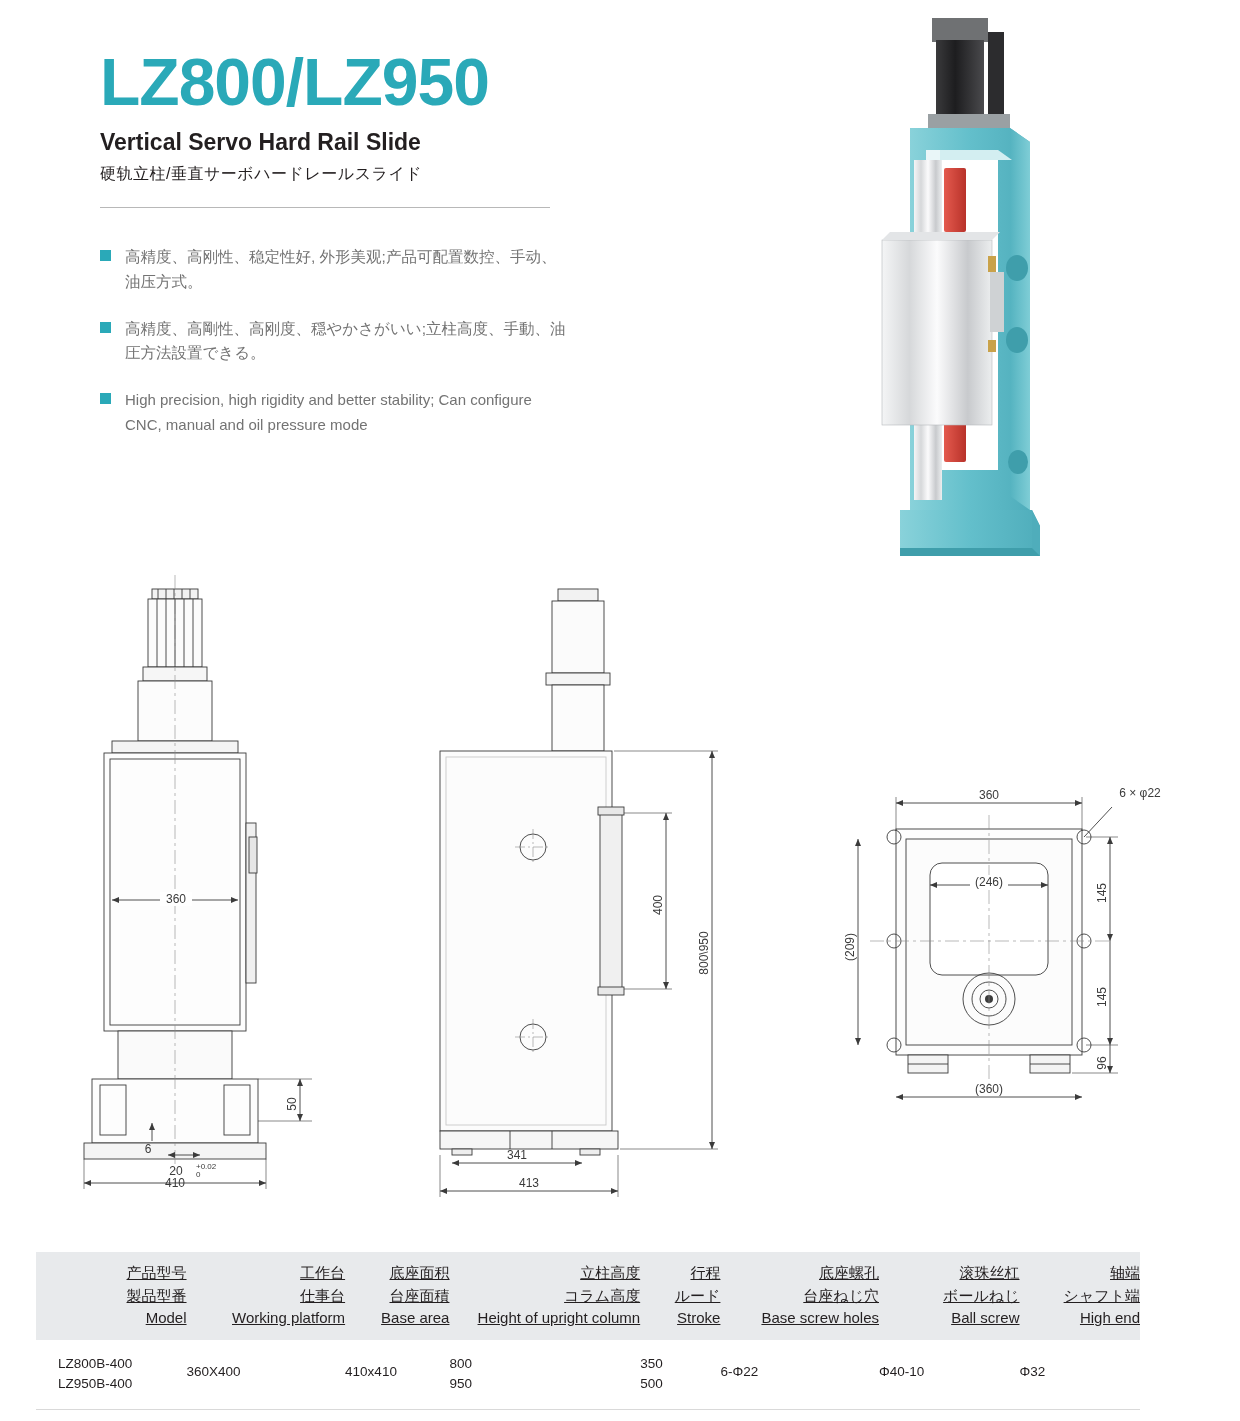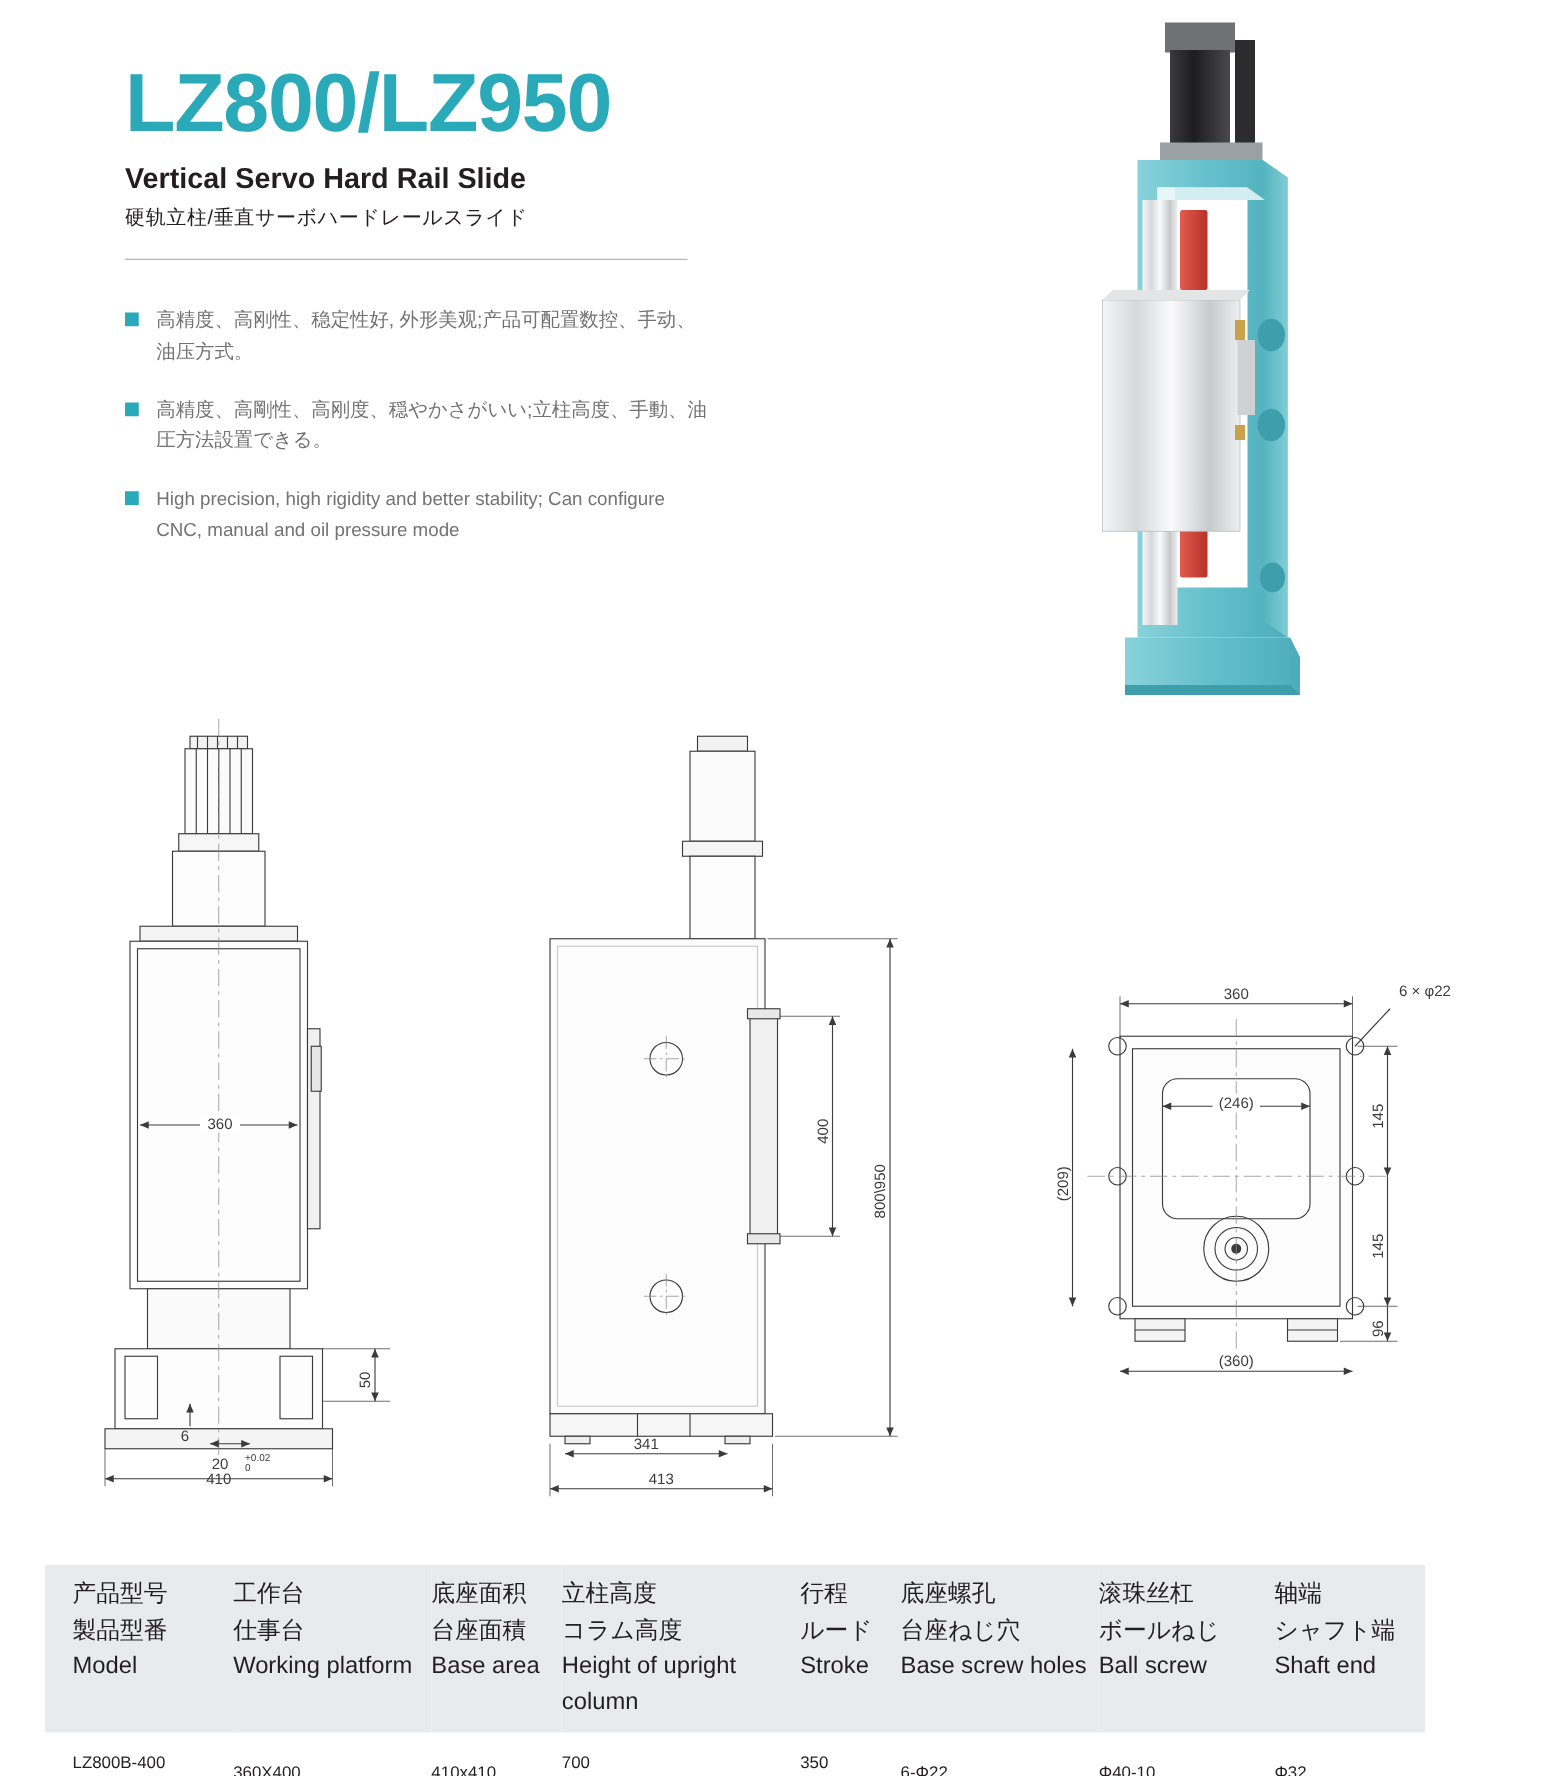--- a/index.html
+++ b/index.html
@@ -64,27 +64,28 @@
   
   #drawings { position: absolute; left: 0; top: 575px; width: 1240px; height: 660px; }
 
   
   #spec-table {
     position: absolute; left: 36px; top: 1252px; width: 1104px;
   }
   table { border-collapse: collapse; width: 100%; }
   thead th {
     background: #e8eaec;
-    text-align: left;
+    text-align: right;
     font-weight: normal;
-    font-size: 19px;
+    font-size: 15px;
     color: #231f20;
     padding: 10px 0 10px 0;
     vertical-align: top;
     line-height: 1.5;
+    text-decoration: underline;
   }
   thead th .hl { display: block; }
   tbody td {
     font-size: 13.5px;
     padding: 14px 0 14px 0;
     vertical-align: top;
     line-height: 1.55;
     color: #231f20;
   }
   tbody tr { border-bottom: 1px solid #d9d9d9; }
@@ -419,34 +420,34 @@
           <span class="hl">Base screw holes</span>
         </th>
         <th class="col-ball">
           <span class="hl">滚珠丝杠</span>
           <span class="hl">ボールねじ</span>
           <span class="hl">Ball screw</span>
         </th>
         <th class="col-shaft">
           <span class="hl">轴端</span>
           <span class="hl">シャフト端</span>
-          <span class="hl">Shaft end</span>
+          <span class="hl">High end</span>
         </th>
       </tr>
     </thead>
     <tbody>
       <tr>
         <td class="col-model two-line">
           <span>LZ800B-400</span>
           <span>LZ950B-400</span>
         </td>
         <td class="col-plat mid-cell">360X400</td>
         <td class="col-base mid-cell">410x410</td>
         <td class="col-height two-line">
-          <span>700</span>
+          <span>800</span>
           <span>950</span>
         </td>
         <td class="col-stroke two-line">
           <span>350</span>
           <span>500</span>
         </td>
         <td class="col-screw mid-cell">6-Φ22</td>
         <td class="col-ball mid-cell">Φ40-10</td>
         <td class="col-shaft mid-cell">Φ32</td>
       </tr>

